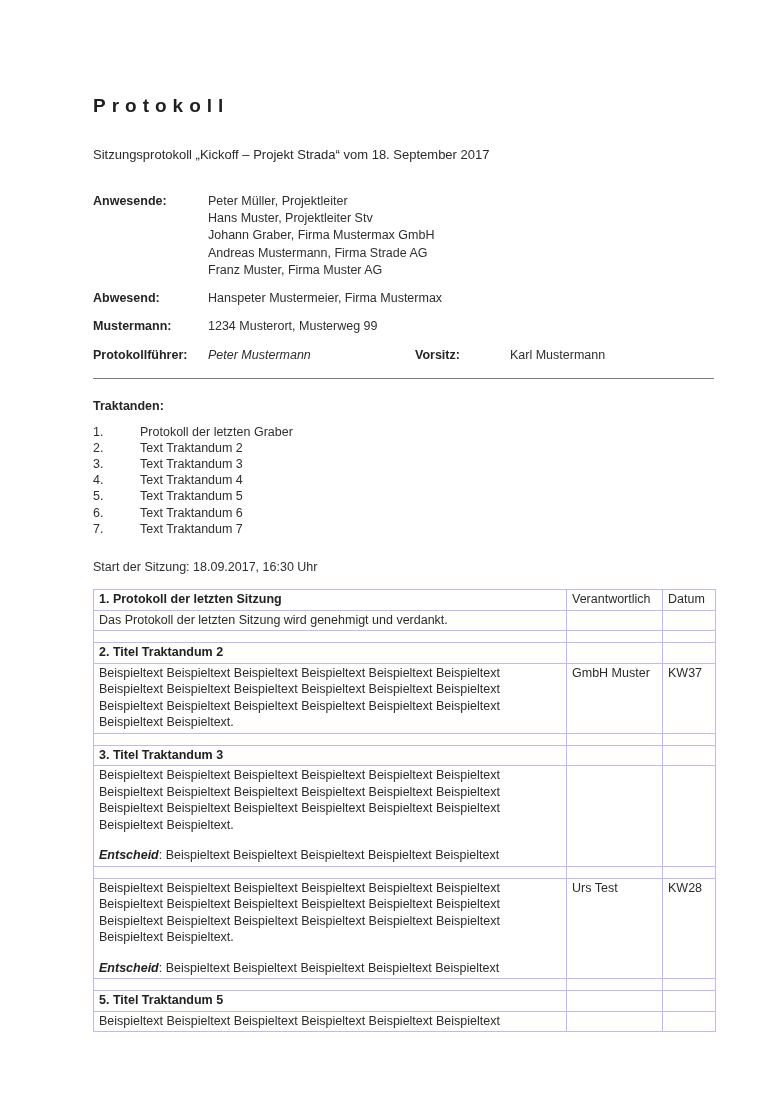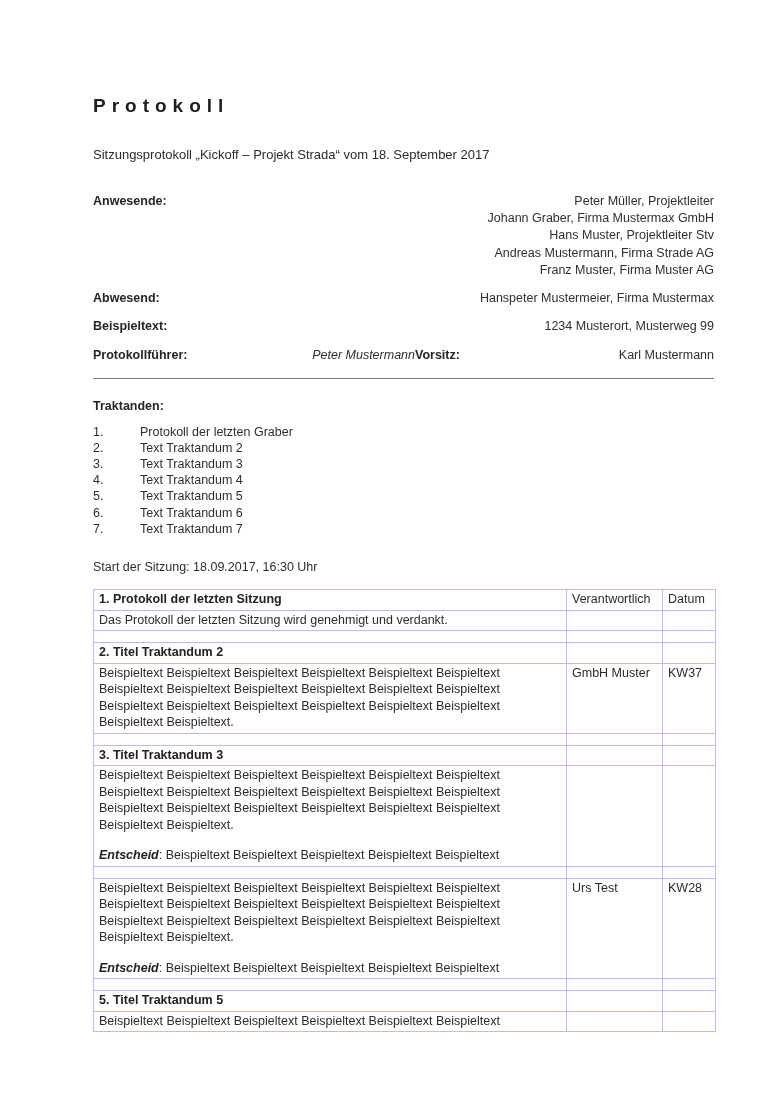--- a/index.html
+++ b/index.html
@@ -23,21 +23,21 @@
     margin-top: 28px;
     font-size: 13px; line-height: 19px;
     color: #2b2b2b;
   }
 
   .meta { margin-top: 29px; font-size: 12.5px; line-height: 17.2px; }
   .meta-row { display: flex; align-items: flex-start; }
   .meta-row + .meta-row { margin-top: 11px; }
   .meta-row.pf { margin-top: 12px; }
   .meta-label { width: 115px; flex: 0 0 115px; font-weight: bold; color: #252525; }
-  .meta-value { flex: 1 1 auto; text-align: right; }
+  .meta-value { flex: 1 1 auto; }
   .meta-value-fixed { width: 207px; flex: 0 0 207px; font-style: italic; }
   .meta-label-vorsitz { width: 95px; flex: 0 0 95px; font-weight: bold; color: #252525; }
 
   .rule {
     margin-top: 13px;
     border: 0; border-top: 1px solid #7d7d7d;
     height: 0; width: 621px;
   }
 
   .traktanden-label {
@@ -78,32 +78,32 @@
 
   <h1 class="doc-title">Protokoll</h1>
 
   <div class="doc-subtitle">Sitzungsprotokoll „Kickoff – Projekt Strada“ vom 18. September 2017</div>
 
   <div class="meta">
     <div class="meta-row">
       <div class="meta-label">Anwesende:</div>
       <div class="meta-value">
         <div>Peter Müller, Projektleiter</div>
+        <div>Hans Muster, Projektleiter Stv</div>
         <div>Johann Graber, Firma Mustermax GmbH</div>
-        <div>Hans Muster, Projektleiter Stv</div>
         <div>Andreas Mustermann, Firma Strade AG</div>
         <div>Franz Muster, Firma Muster AG</div>
       </div>
     </div>
     <div class="meta-row">
       <div class="meta-label">Abwesend:</div>
       <div class="meta-value">Hanspeter Mustermeier, Firma Mustermax</div>
     </div>
     <div class="meta-row">
-      <div class="meta-label">Beispieltext:</div>
+      <div class="meta-label">Mustermann:</div>
       <div class="meta-value">1234 Musterort, Musterweg 99</div>
     </div>
     <div class="meta-row pf">
       <div class="meta-label">Protokollführer:</div>
       <div class="meta-value meta-value-fixed">Peter Mustermann</div>
       <div class="meta-label-vorsitz">Vorsitz:</div>
       <div class="meta-value">Karl Mustermann</div>
     </div>
   </div>
 

